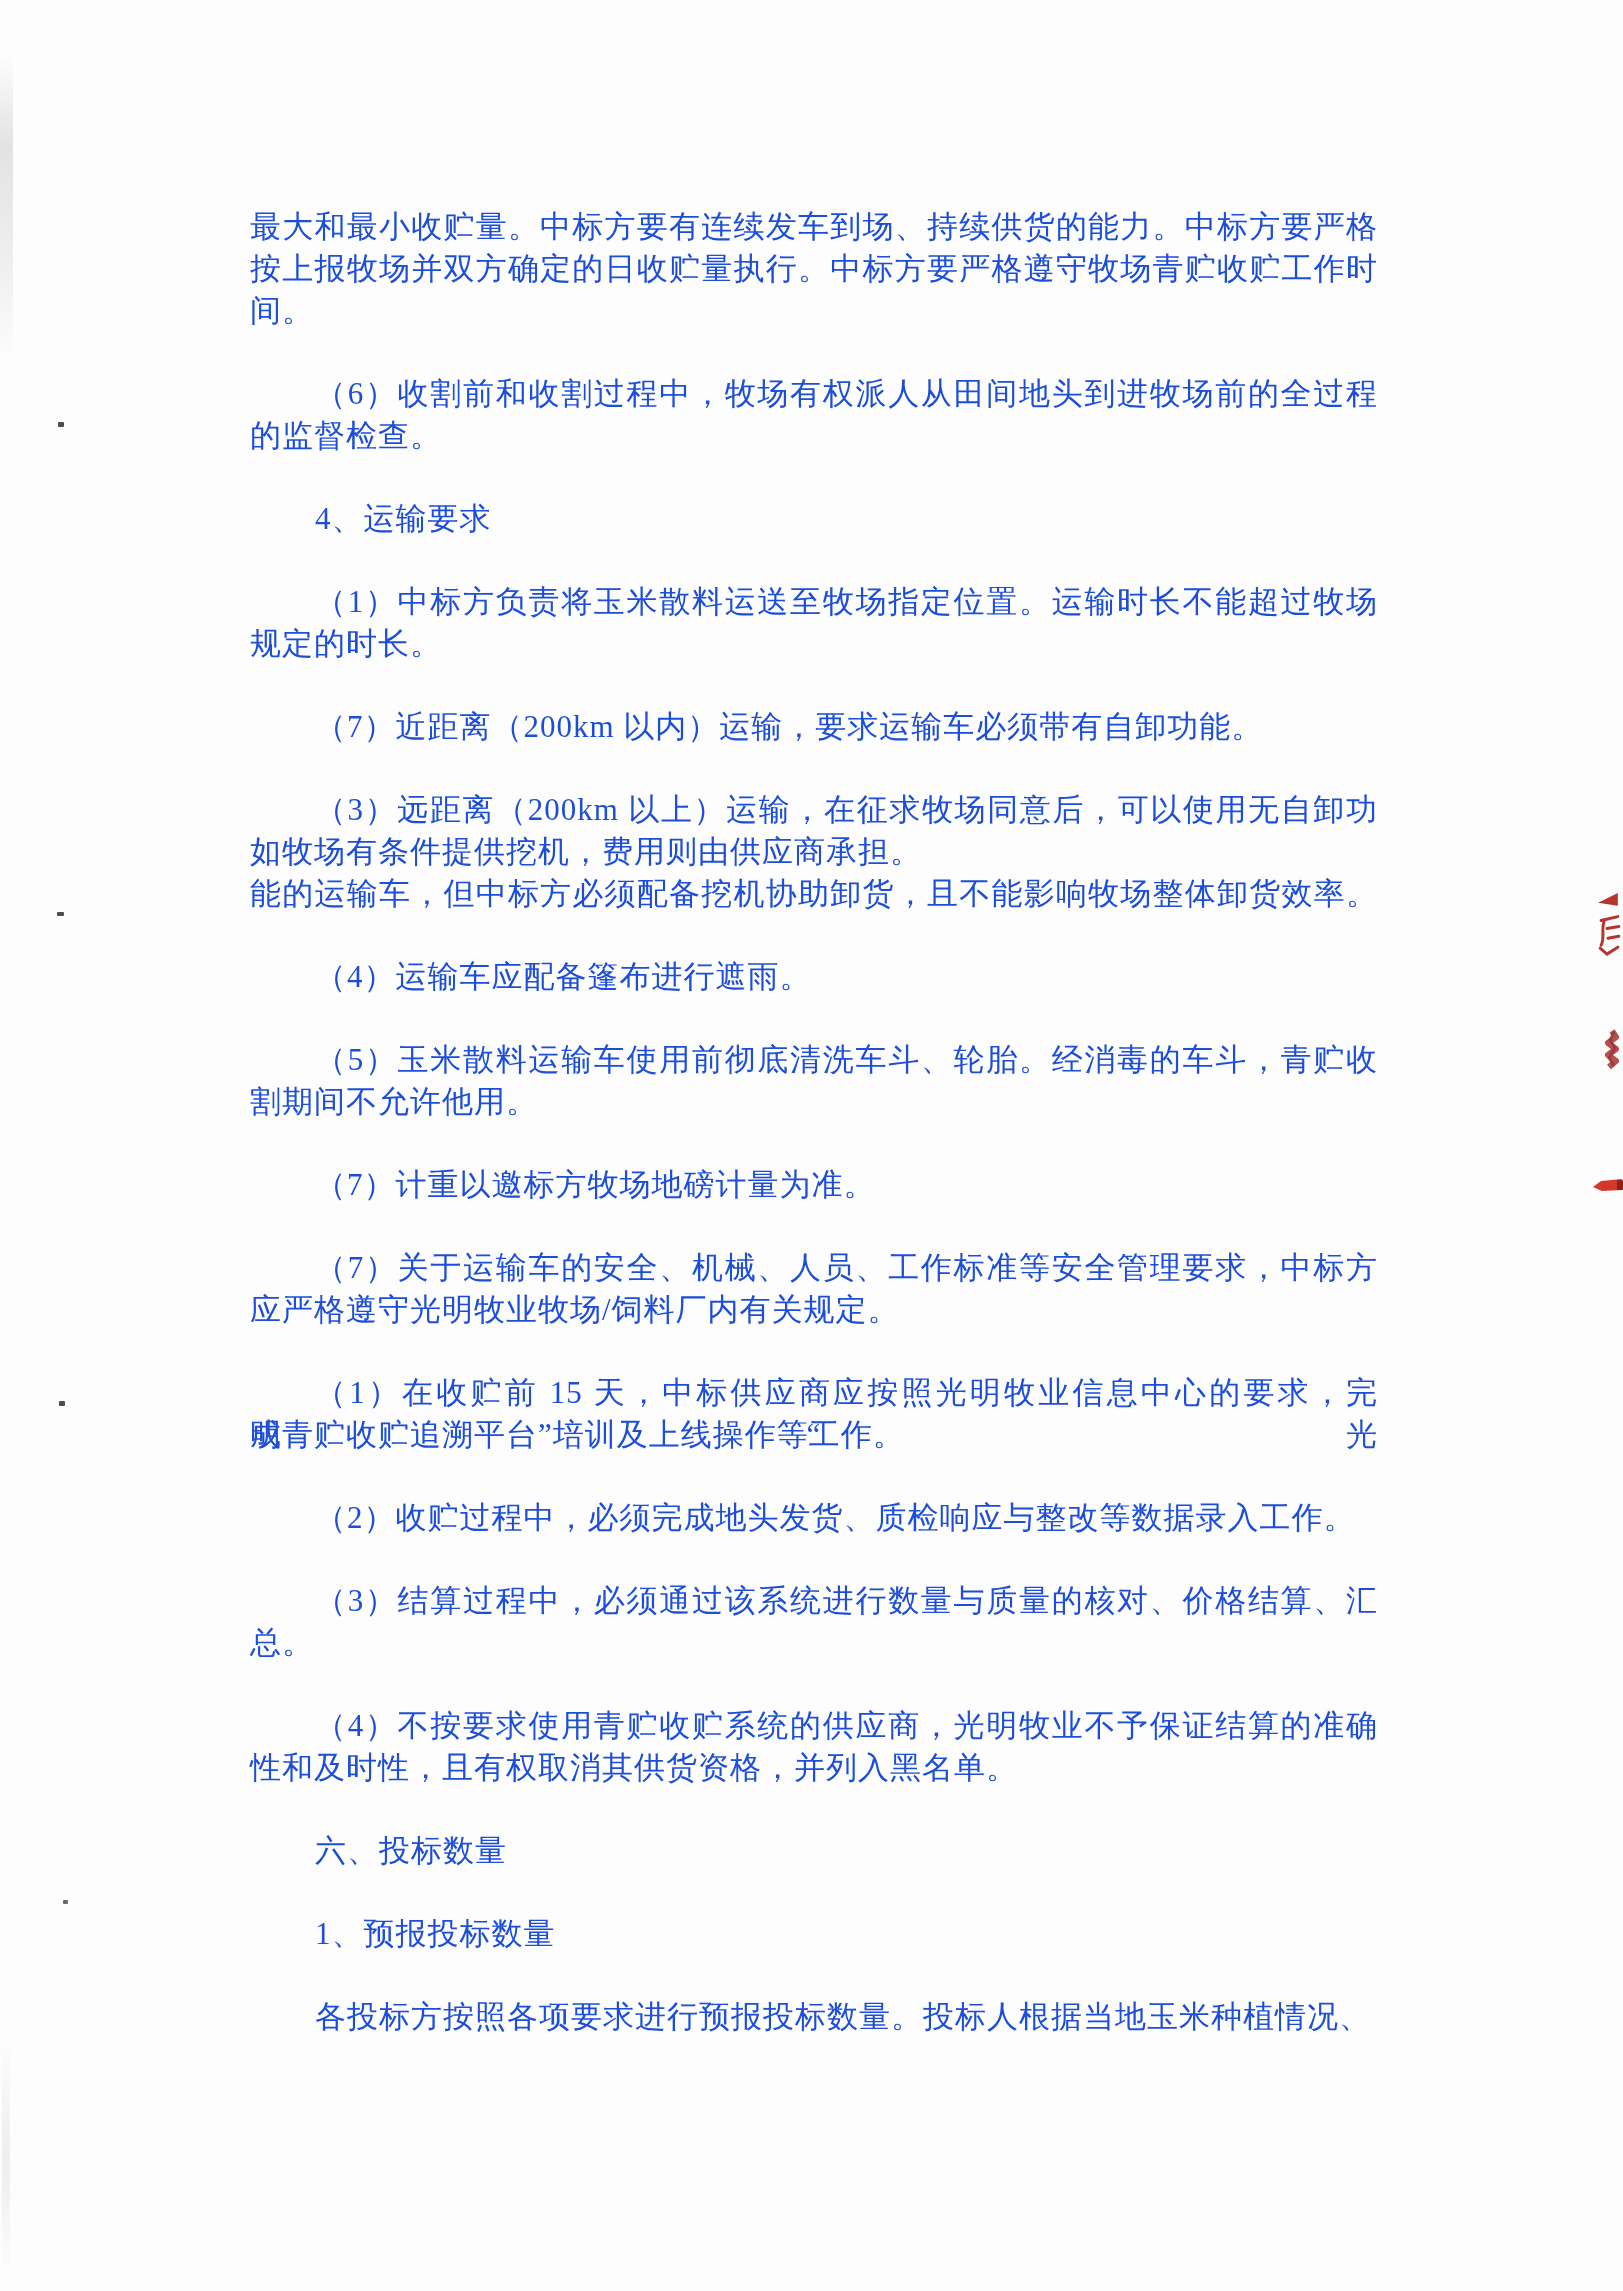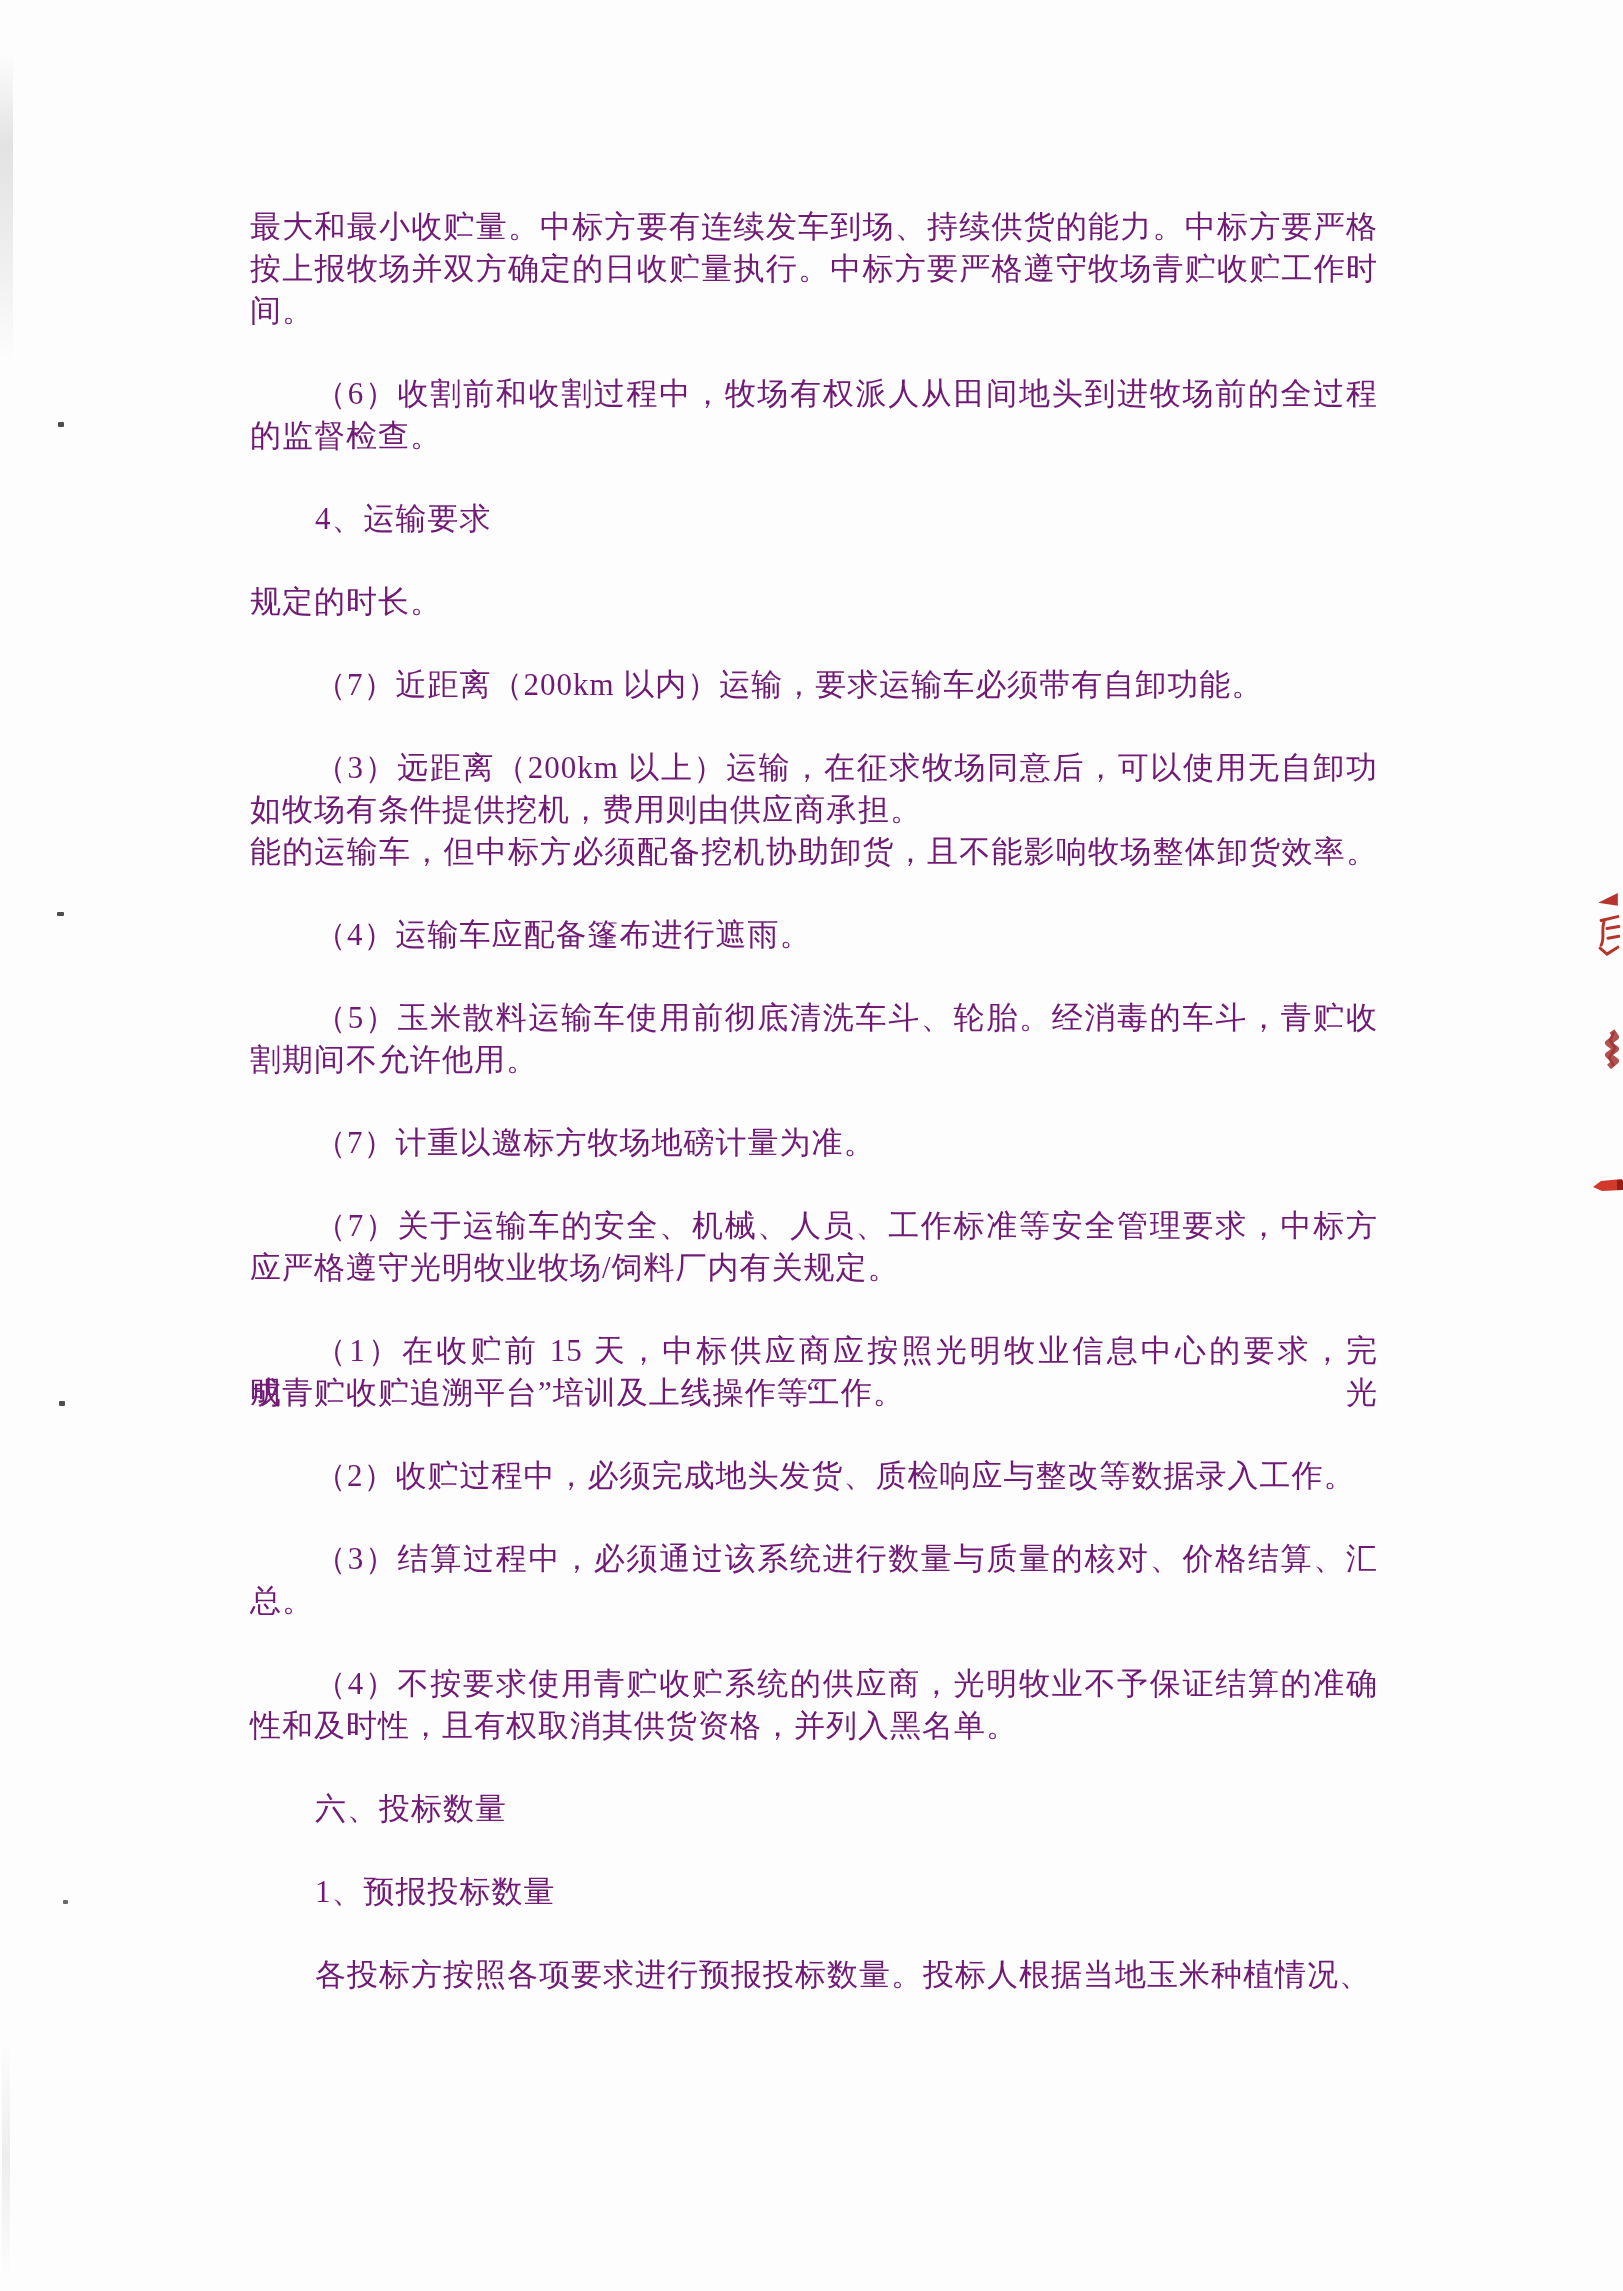--- a/index.html
+++ b/index.html
@@ -2,21 +2,21 @@
 <html style="--annotation-red: #b5342c; --annotation-scribble: #a23432; --annotation-dash: #d2392b;"><head>
 <meta charset="utf-8">
 <style>
   html,body{margin:0;padding:0;background:#e8e8e8;}
   .page{
     position:relative;
     width:1624px;height:2292px;
     background:#fdfdfd;
     overflow:hidden;
     font-family:"Liberation Serif","DejaVu Serif",serif;
-    color:#701a75;
+    color:#1d4ed8;
   }
   
   .edge-streak{
     position:absolute;left:0;top:54px;width:13px;height:307px;
     background:linear-gradient(180deg,rgba(200,200,200,0) 0%,rgba(205,205,205,.55) 30%,rgba(215,215,215,.35) 70%,rgba(210,210,210,0) 100%);
   }
   .edge-streak2{
     position:absolute;left:2px;top:2039px;width:8px;height:238px;
     background:linear-gradient(180deg,rgba(215,215,215,0),rgba(214,214,214,.4),rgba(215,215,215,0));
   }
@@ -67,20 +67,21 @@
         <div class="line">间。</div>
       </div>
       <div class="block body">
         <div class="line fill indent">（6）收割前和收割过程中，牧场有权派人从田间地头到进牧场前的全过程</div>
         <div class="line">的监督检查。</div>
       </div>
       <div class="block heading">
         <div class="line indent">4、运输要求</div>
       </div>
       <div class="block body">
+        <div class="line fill indent">（1）中标方负责将玉米散料运送至牧场指定位置。运输时长不能超过牧场</div>
         <div class="line">规定的时长。</div>
       </div>
       <div class="block body">
         <div class="line indent">（7）近距离（200km 以内）运输，要求运输车必须带有自卸功能。</div>
       </div>
       <div class="block body">
         <div class="line fill indent">（3）远距离（200km 以上）运输，在征求牧场同意后，可以使用无自卸功</div>
         <div class="line">如牧场有条件提供挖机，费用则由供应商承担。</div>
         <div class="line fill">能的运输车，但中标方必须配备挖机协助卸货，且不能影响牧场整体卸货效率。</div>
       </div>

